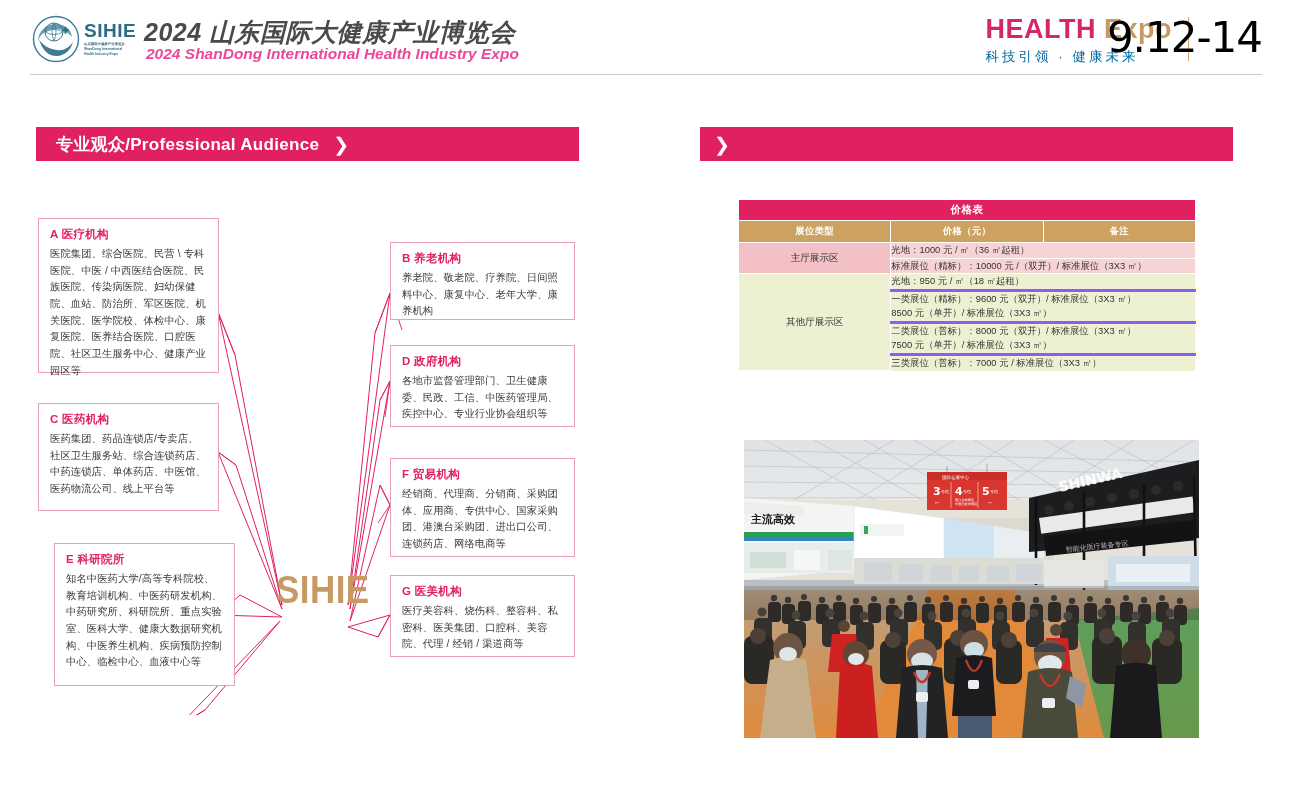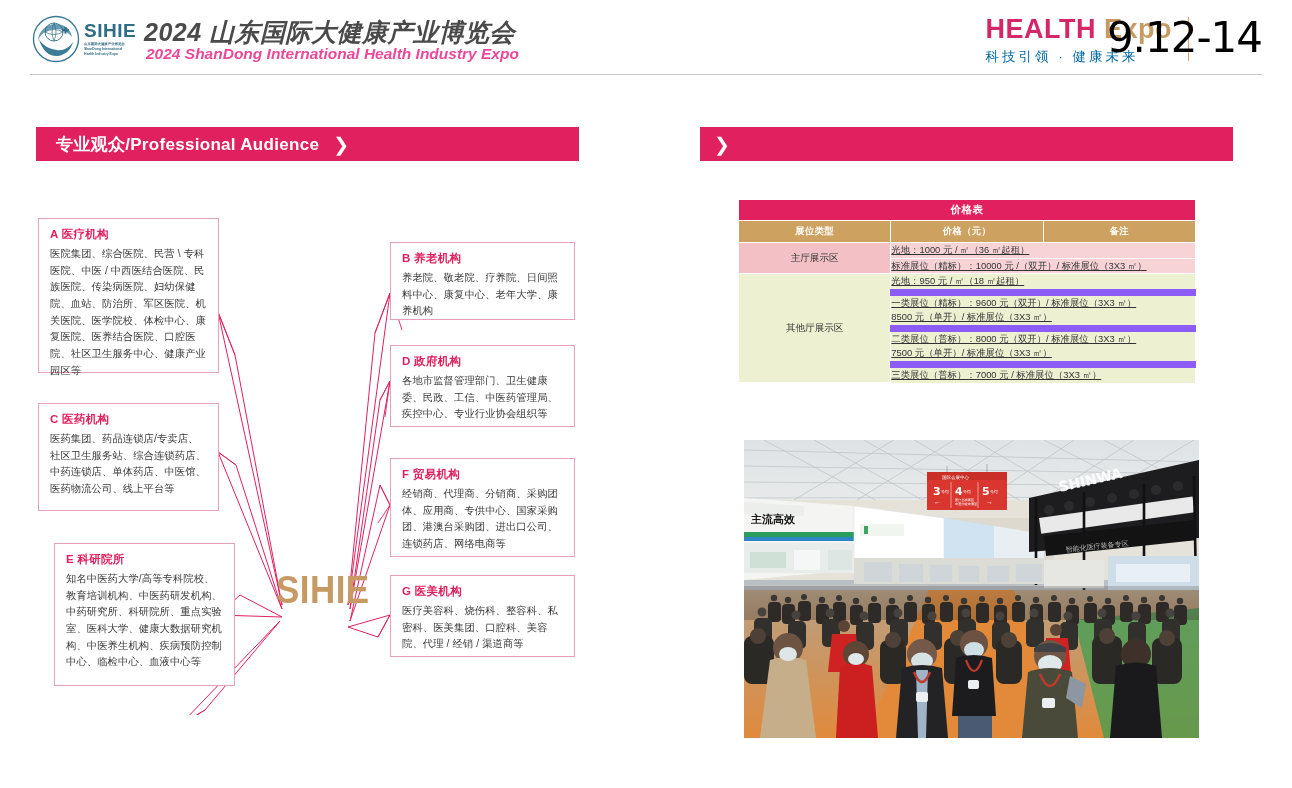--- a/index.html
+++ b/index.html
@@ -65,25 +65,25 @@
   #box-g{left:360px; top:390px; width:185px; height:82px;}
 
   .sihie-center{position:absolute;left:246px;top:384px;font-size:38px;font-weight:bold;color:#c79a63;letter-spacing:.5px;font-family:"Liberation Sans",sans-serif;transform:scaleX(.92);transform-origin:left center;}
 
   
   .price-table{position:absolute;left:738px;top:199px;width:458px;border-collapse:collapse;table-layout:fixed;}
   .price-table td,.price-table th{border:1px solid #ffffff;padding:0;}
   .pt-title{background:#e0205f;color:#fff;font-size:10.5px;font-weight:bold;text-align:center;height:20px;letter-spacing:.5px;}
   .pt-head td{background:#cda15f;color:#fff;font-size:9.3px;font-weight:bold;text-align:center;height:21px;letter-spacing:.4px;}
   .pt-cat{font-size:9.6px;text-align:center;color:#333;vertical-align:middle;}
-  .pt-cell{font-size:9.4px;color:#333;padding:6px 0 6px 8px;line-height:1.55;vertical-align:middle;text-decoration:underline;}
+  .pt-cell{font-size:9.4px;color:#333;padding:6px 0 6px 8px;line-height:1.55;vertical-align:middle;}
   .row-pink td{background:#f7d3d6;}
   .row-pink .pt-cell{border-bottom:1px solid #fff;}
   .row-olive td{background:#eef0d2;}
-  .row-olive .pt-cell{border-bottom:7px solid #8b5cf6;}
+  .row-olive .pt-cell{border-bottom:3px solid #8b5cf6;}
   .no-bb{border-bottom:none !important;}
   .pt-cat-pink{background:#f2c0c5 !important;}
   .pt-cat-olive{background:#eef0d2 !important;}
 
   
   .photo{position:absolute;left:744px;top:440px;width:455px;height:298px;overflow:hidden;background:#b9bfc3;}
   .photo svg{display:block;}
 </style>
 </head>
 <body>

